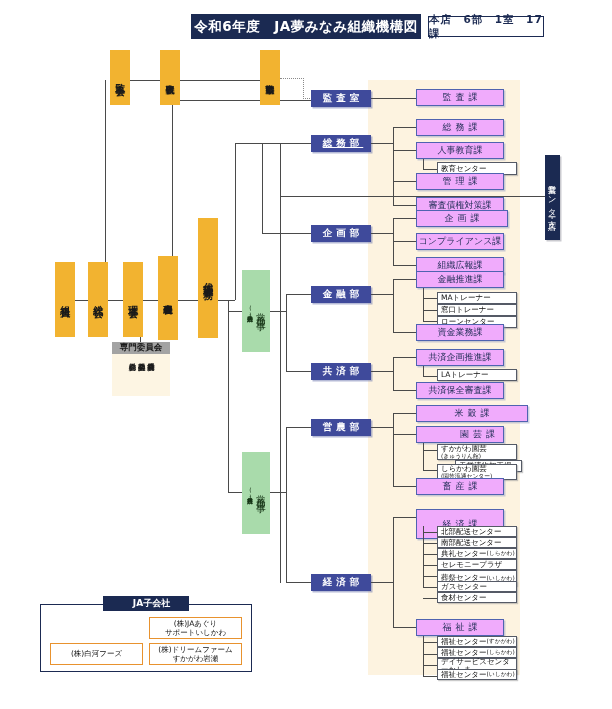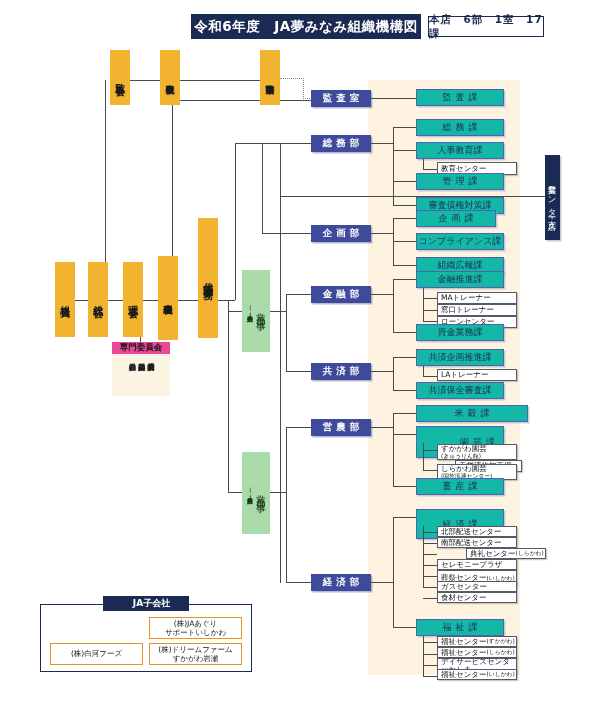--- a/index.html
+++ b/index.html
@@ -29,21 +29,21 @@
   .orange-v{
     background:#f2b330;color:#1a1a1a;font-size:10px;font-weight:bold;
     writing-mode:vertical-rl;text-orientation:upright;
     display:flex;align-items:center;justify-content:center;
     line-height:1.35;letter-spacing:1.5px;
   }
   .orange-v.tight{letter-spacing:0px;font-size:9px;}
 
   
   .comm-head{
-    background:#ec4899;color:#1a1a1a;font-size:8.5px;font-weight:bold;
+    background:#a3a3a3;color:#1a1a1a;font-size:8.5px;font-weight:bold;
     display:flex;align-items:center;justify-content:center;
   }
   .comm-body{
     background:#fdf5e3;
     display:flex;flex-direction:row-reverse;justify-content:center;
     align-items:flex-start;padding-top:3px;gap:1px;
   }
   .comm-item{
     writing-mode:vertical-rl;text-orientation:upright;
     font-size:7.5px;color:#1a1a1a;line-height:1.1;letter-spacing:0px;
@@ -70,21 +70,21 @@
   
   .dept{
     background:#3f4a9b;color:#ffffff;font-size:9.5px;font-weight:bold;
     display:flex;align-items:center;justify-content:center;
     letter-spacing:4px;text-indent:4px;
     box-shadow:1.5px 1.5px 0 rgba(120,130,180,.55);
   }
 
   
   .ka{
-    background:#14b8a6;border:1px solid #4f63b0;color:#1b2a52;
+    background:#f0abfc;border:1px solid #4f63b0;color:#1b2a52;
     font-size:9px;display:flex;align-items:center;justify-content:center;
     box-shadow:1.5px 1.5px 0 rgba(140,150,190,.45);
   }
   .ka.sp{letter-spacing:4px;text-indent:4px;}
 
   
   .ctr{
     background:#ffffff;border:1px solid #555a66;color:#111111;
     font-size:7.5px;display:flex;align-items:center;
     padding-left:3px;line-height:1.05;
@@ -197,21 +197,21 @@
     <span class="green-note">(金融・共済担当)</span>
   </div>
   <div class="abs green-v" style="left:242px;top:452px;width:28px;height:82px;">
     <span class="green-main">常務理事</span>
     <span class="green-note">(営農・経済担当)</span>
   </div>
 
   <div class="abs side-label" style="left:545px;top:155px;width:15px;height:85px;">営業センター・支店</div>
 
   <div class="abs dept" style="left:311px;top:90px;width:60px;height:17px;">監査室</div>
-  <div class="abs dept" style="left:311px;top:135px;width:60px;height:17px;">総務部</div>
+  <div class="abs dept" style="left:311px;top:135px;width:60px;height:17px;text-decoration:underline;">総務部</div>
   <div class="abs dept" style="left:311px;top:225px;width:60px;height:17px;">企画部</div>
   <div class="abs dept" style="left:311px;top:286px;width:60px;height:17px;font-family:Liberation Mono, monospace;">金融部</div>
   <div class="abs dept" style="left:311px;top:363px;width:60px;height:17px;">共済部</div>
   <div class="abs dept" style="left:311px;top:419px;width:60px;height:17px;">営農部</div>
   <div class="abs dept" style="left:311px;top:574px;width:60px;height:17px;">経済部</div>
 
   <div class="ln lnh abs" style="left:371px;top:98px;width:45px;"></div>
   <div class="abs ka sp" style="left:416px;top:89px;width:88px;height:17px;">監査課</div>
 
   <div class="ln lnh abs" style="left:371px;top:143px;width:22px;"></div>
@@ -231,21 +231,21 @@
   </div>
   <div class="abs ka sp" style="left:416px;top:173px;width:88px;height:17px;">管理課</div>
   <div class="abs ka" style="left:416px;top:197px;width:88px;height:17px;">審査債権対策課</div>
 
   <div class="ln lnh abs" style="left:371px;top:233px;width:22px;"></div>
   <div class="ln lnv abs" style="left:393px;top:218px;height:47px;"></div>
   <div class="ln lnh abs" style="left:393px;top:218px;width:23px;"></div>
   <div class="ln lnh abs" style="left:393px;top:241px;width:23px;"></div>
   <div class="ln lnh abs" style="left:393px;top:265px;width:23px;"></div>
 
-  <div class="abs ka sp" style="left:416px;top:210px;width:80px;height:17px;">企画課</div>
+  <div class="abs ka sp" style="left:416px;top:210px;width:92px;height:17px;">企画課</div>
   <div class="abs ka" style="left:416px;top:233px;width:88px;height:17px;">コンプライアンス課</div>
   <div class="abs ka" style="left:416px;top:257px;width:88px;height:17px;">組織広報課</div>
 
   <div class="ln lnh abs" style="left:371px;top:294px;width:22px;"></div>
   <div class="ln lnv abs" style="left:393px;top:279px;height:53px;"></div>
   <div class="ln lnh abs" style="left:393px;top:279px;width:23px;"></div>
   <div class="ln lnh abs" style="left:393px;top:332px;width:23px;"></div>
 
   <div class="abs ka" style="left:416px;top:271px;width:88px;height:17px;">金融推進課</div>
   <div class="ln lnv abs" style="left:423px;top:288px;height:33px;"></div>
@@ -276,21 +276,21 @@
   </div>
   <div class="abs ka" style="left:416px;top:382px;width:88px;height:17px;">共済保全審査課</div>
 
   <div class="ln lnh abs" style="left:371px;top:427px;width:22px;"></div>
   <div class="ln lnv abs" style="left:393px;top:413px;height:73px;"></div>
   <div class="ln lnh abs" style="left:393px;top:413px;width:23px;"></div>
   <div class="ln lnh abs" style="left:393px;top:434px;width:23px;"></div>
   <div class="ln lnh abs" style="left:393px;top:486px;width:23px;"></div>
 
   <div class="abs ka sp" style="left:416px;top:405px;width:112px;height:17px;">米穀課</div>
-  <div class="abs ka sp" style="left:416px;top:426px;width:88px;height:32px;padding-left:35px;">園芸課</div>
+  <div class="abs ka sp" style="left:416px;top:426px;width:88px;height:17px;padding-left:35px;">園芸課</div>
 
   <div class="ln lnv abs" style="left:423px;top:443px;height:27px;"></div>
   <div class="ln lnh abs" style="left:423px;top:450px;width:14px;"></div>
   <div class="ln lnh abs" style="left:423px;top:470px;width:14px;"></div>
 
   <div class="abs ctr two" style="left:437px;top:444px;width:80px;height:16px;">
     <span>すかがわ園芸</span>
     <span class="small">(きゅうりん館)</span>
   </div>
   <div class="abs ctr" style="left:455px;top:460px;width:67px;height:12px;">
@@ -318,21 +318,21 @@
   <div class="ln lnh abs" style="left:423px;top:576px;width:14px;"></div>
   <div class="ln lnh abs" style="left:423px;top:587px;width:14px;"></div>
   <div class="ln lnh abs" style="left:423px;top:598px;width:14px;"></div>
 
   <div class="abs ctr" style="left:437px;top:526px;width:80px;height:11px;">
     <span>北部配送センター</span>
   </div>
   <div class="abs ctr" style="left:437px;top:537px;width:80px;height:11px;">
     <span>南部配送センター</span>
   </div>
-  <div class="abs ctr" style="left:437px;top:548px;width:80px;height:11px;margin-left:29px;">
+  <div class="abs ctr" style="left:437px;top:548px;width:80px;height:11px;">
     <span>典礼センター</span>
     <span class="small">(しらかわ)</span>
   </div>
   <div class="abs ctr" style="left:437px;top:559px;width:80px;height:11px;">
     <span>セレモニープラザ</span>
   </div>
   <div class="abs ctr" style="left:437px;top:570px;width:80px;height:16px;">
     <span>葬祭センター</span>
     <span class="small">(いしかわ)</span>
   </div>

